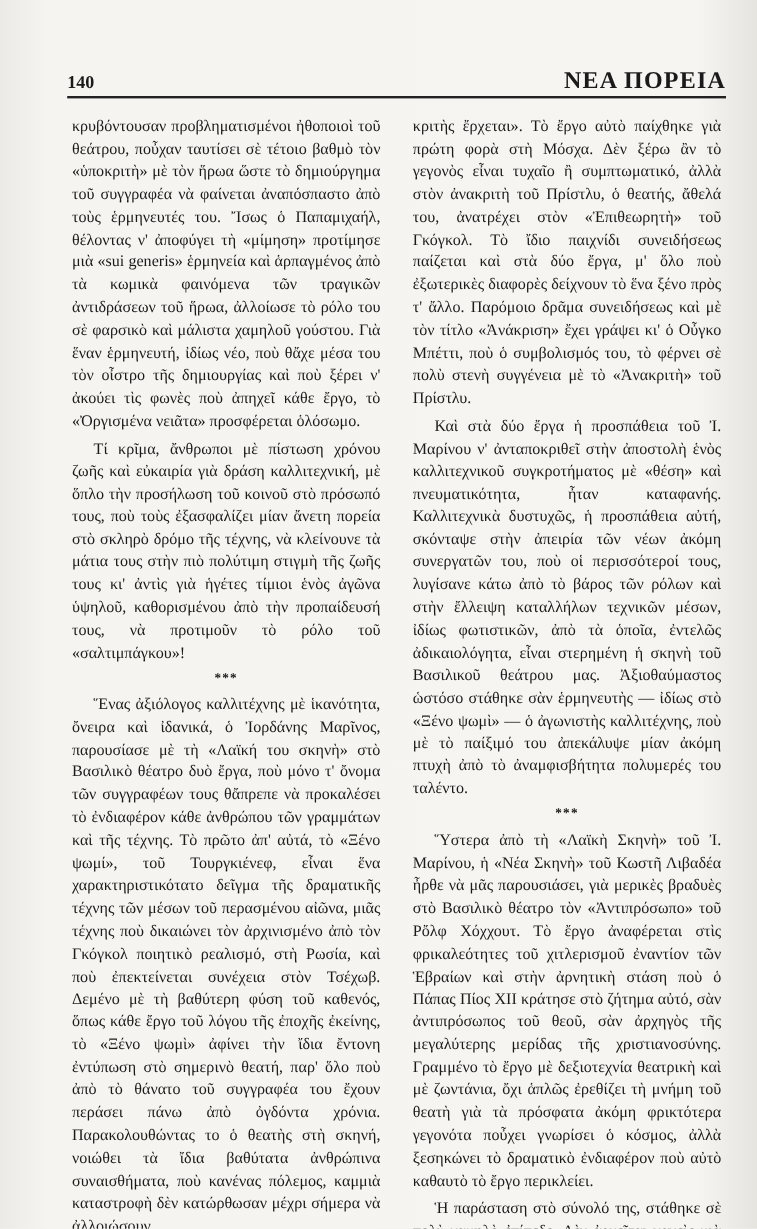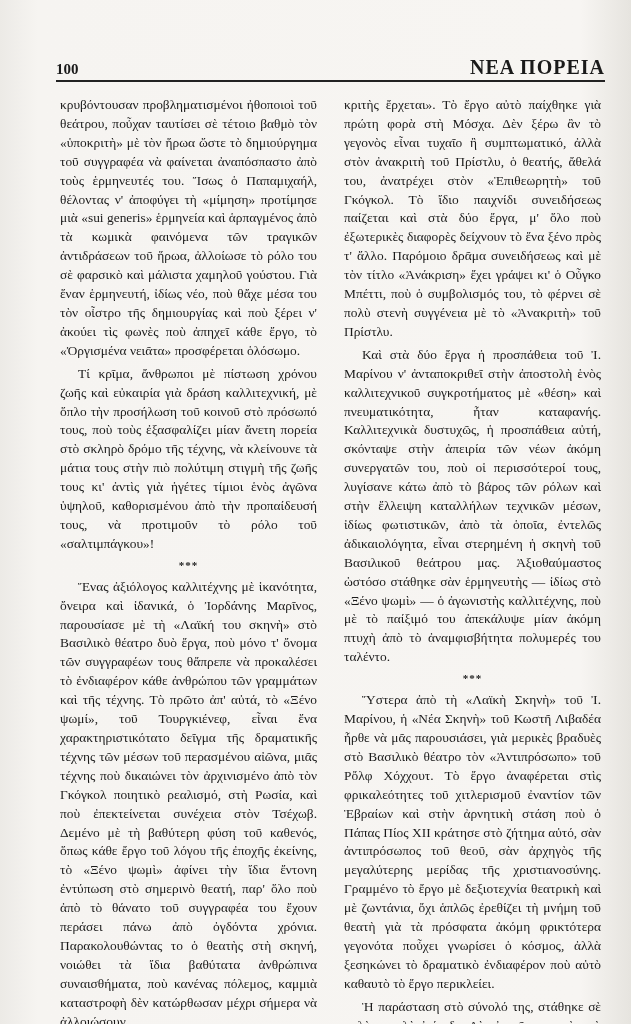--- a/index.html
+++ b/index.html
@@ -42,21 +42,21 @@
   .sep {
     text-align: center; font-weight: bold; font-size: 11px;
     letter-spacing: 1px; margin: 2px 0 6px 0; line-height: 14px;
   }
 </style>
 </head>
 <body>
 
 <div class="page">
   <div class="header">
-    <span class="page-number">100</span>
+    <span class="page-number">140</span>
     <span class="journal-title">ΝΕΑ ΠΟΡΕΙΑ</span>
   </div>
   <div class="header-rule"></div>
 
   <div class="columns">
     <div class="col">
       <p>κρυβόντουσαν προβληματισμένοι ἠθοποιοὶ τοῦ θεάτρου, ποὖχαν ταυτίσει σὲ τέτοιο βαθμὸ τὸν «ὑποκριτὴ» μὲ τὸν ἥρωα ὥστε τὸ δημιούργημα τοῦ συγγραφέα νὰ φαίνεται ἀναπόσπαστο ἀπὸ τοὺς ἑρμηνευτές του. Ἴσως ὁ Παπαμιχαήλ, θέλοντας ν' ἀποφύγει τὴ «μίμηση» προτίμησε μιὰ «sui generis» ἑρμηνεία καὶ ἁρπαγμένος ἀπὸ τὰ κωμικὰ φαινόμενα τῶν τραγικῶν ἀντιδράσεων τοῦ ἥρωα, ἀλλοίωσε τὸ ρόλο του σὲ φαρσικὸ καὶ μάλιστα χαμηλοῦ γούστου. Γιὰ ἕναν ἑρμηνευτή, ἰδίως νέο, ποὺ θἄχε μέσα του τὸν οἶστρο τῆς δημιουργίας καὶ ποὺ ξέρει ν' ἀκούει τὶς φωνὲς ποὺ ἀπηχεῖ κάθε ἔργο, τὸ «Ὀργισμένα νειᾶτα» προσφέρεται ὁλόσωμο.</p>
       <p class="indent">Τί κρῖμα, ἄνθρωποι μὲ πίστωση χρόνου ζωῆς καὶ εὐκαιρία γιὰ δράση καλλιτεχνική, μὲ ὅπλο τὴν προσήλωση τοῦ κοινοῦ στὸ πρόσωπό τους, ποὺ τοὺς ἐξασφαλίζει μίαν ἄνετη πορεία στὸ σκληρὸ δρόμο τῆς τέχνης, νὰ κλείνουνε τὰ μάτια τους στὴν πιὸ πολύτιμη στιγμὴ τῆς ζωῆς τους κι' ἀντὶς γιὰ ἡγέτες τίμιοι ἑνὸς ἀγῶνα ὑψηλοῦ, καθορισμένου ἀπὸ τὴν προπαίδευσή τους, νὰ προτιμοῦν τὸ ρόλο τοῦ «σαλτιμπάγκου»!</p>
       <div class="sep">***</div>
       <p class="indent">Ἕνας ἀξιόλογος καλλιτέχνης μὲ ἱκανότητα, ὄνειρα καὶ ἰδανικά, ὁ Ἰορδάνης Μαρῖνος, παρουσίασε μὲ τὴ «Λαϊκή του σκηνὴ» στὸ Βασιλικὸ θέατρο δυὸ ἔργα, ποὺ μόνο τ' ὄνομα τῶν συγγραφέων τους θἄπρεπε νὰ προκαλέσει τὸ ἐνδιαφέρον κάθε ἀνθρώπου τῶν γραμμάτων καὶ τῆς τέχνης. Τὸ πρῶτο ἀπ' αὐτά, τὸ «Ξένο ψωμί», τοῦ Τουργκιένεφ, εἶναι ἕνα χαρακτηριστικότατο δεῖγμα τῆς δραματικῆς τέχνης τῶν μέσων τοῦ περασμένου αἰῶνα, μιᾶς τέχνης ποὺ δικαιώνει τὸν ἀρχινισμένο ἀπὸ τὸν Γκόγκολ ποιητικὸ ρεαλισμό, στὴ Ρωσία, καὶ ποὺ ἐπεκτείνεται συνέχεια στὸν Τσέχωβ. Δεμένο μὲ τὴ βαθύτερη φύση τοῦ καθενός, ὅπως κάθε ἔργο τοῦ λόγου τῆς ἐποχῆς ἐκείνης, τὸ «Ξένο ψωμὶ» ἀφίνει τὴν ἴδια ἔντονη ἐντύπωση στὸ σημερινὸ θεατή, παρ' ὅλο ποὺ ἀπὸ τὸ θάνατο τοῦ συγγραφέα του ἔχουν περάσει πάνω ἀπὸ ὀγδόντα χρόνια. Παρακολουθώντας το ὁ θεατὴς στὴ σκηνή, νοιώθει τὰ ἴδια βαθύτατα ἀνθρώπινα συναισθήματα, ποὺ κανένας πόλεμος, καμμιὰ καταστροφὴ δὲν κατώρθωσαν μέχρι σήμερα νὰ ἀλλοιώσουν.</p>

